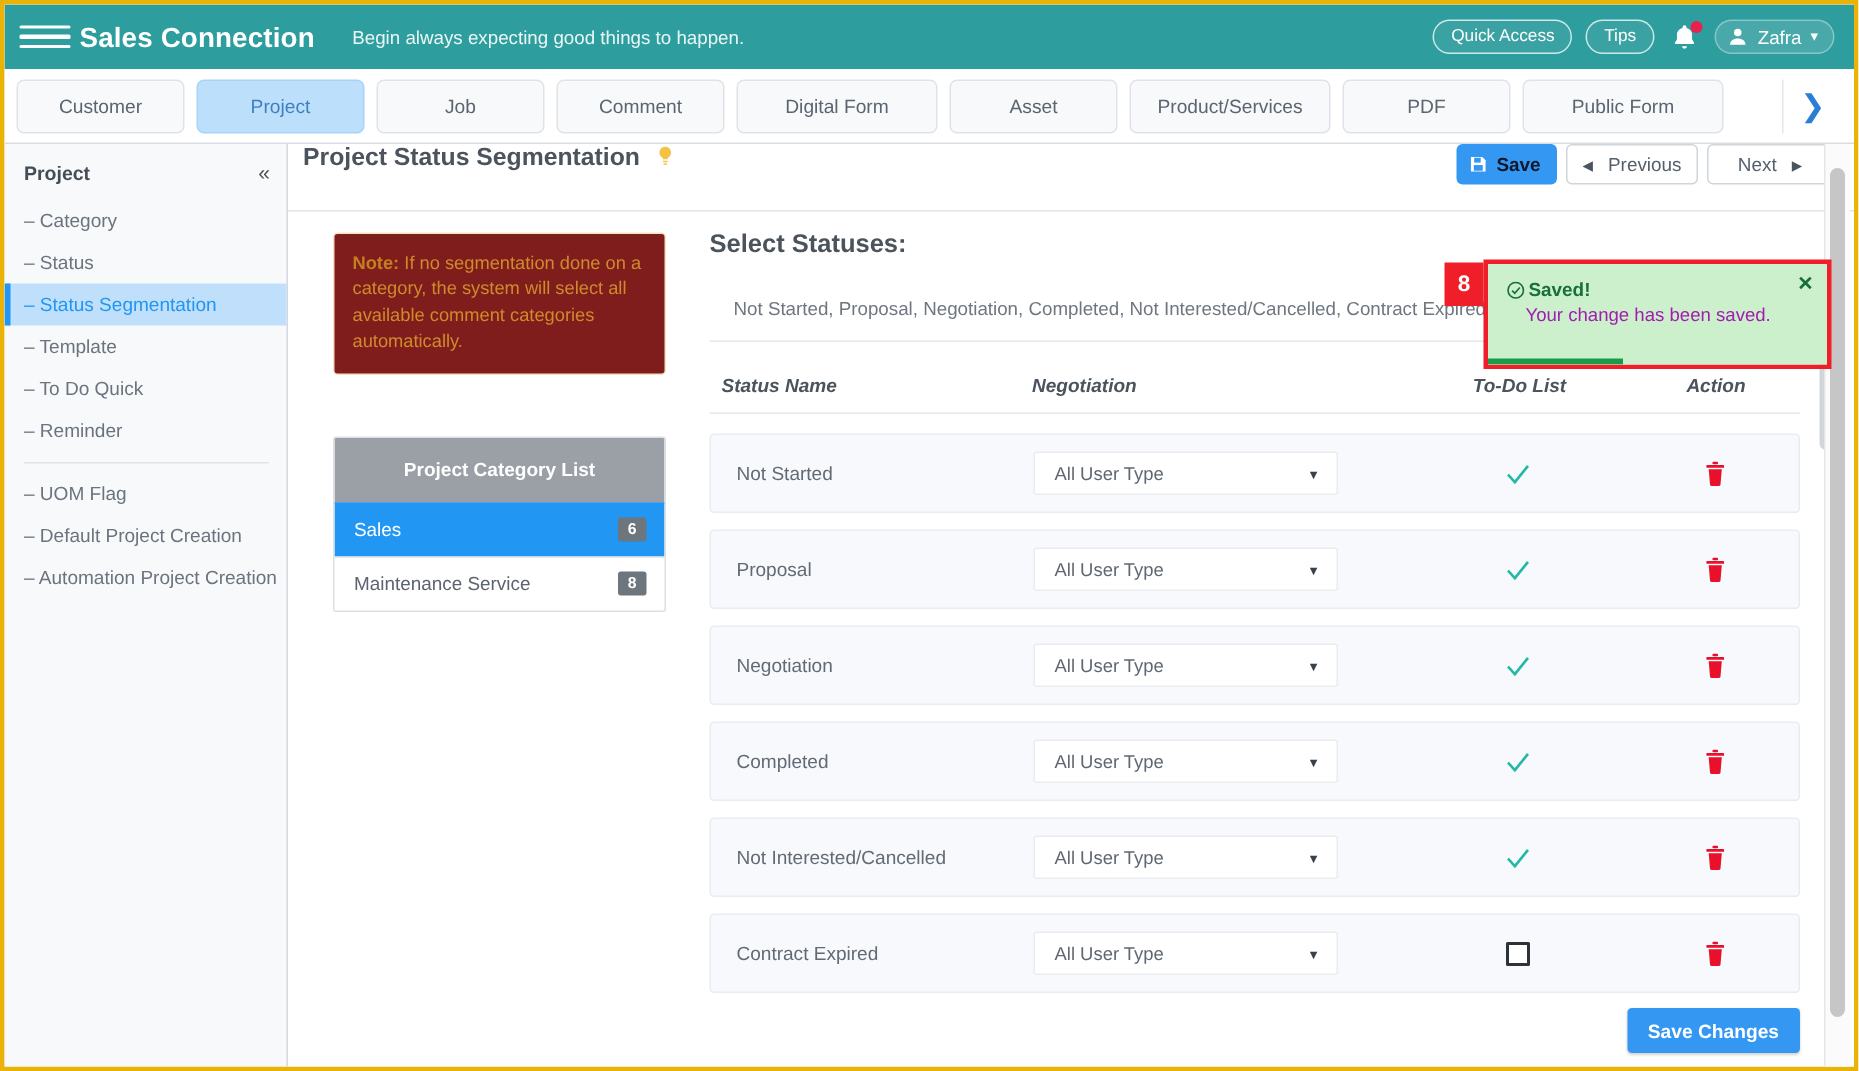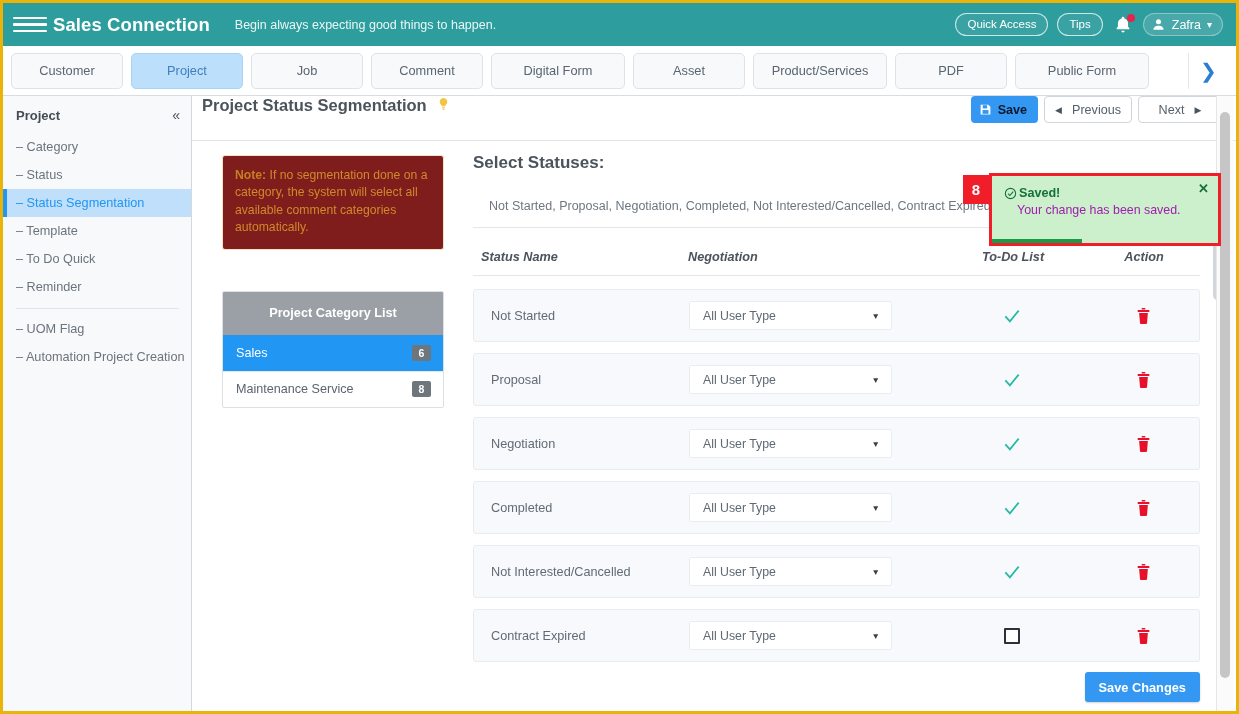--- a/index.html
+++ b/index.html
@@ -389,20 +389,21 @@
       <span class="sb-collapse">«</span>
     </div>
     <div class="sb-item">– Category</div>
     <div class="sb-item">– Status</div>
     <div class="sb-item active">– Status Segmentation</div>
     <div class="sb-item">– Template</div>
     <div class="sb-item">– To Do Quick</div>
     <div class="sb-item">– Reminder</div>
     <div class="sb-sep"></div>
     <div class="sb-item">– UOM Flag</div>
+    <div class="sb-item">– Default Project Creation</div>
     <div class="sb-item">– Automation Project Creation</div>
   </div>
 
   <div class="content">
 
     <div class="page-head">
       <span class="page-title">Project Status Segmentation</span>
       <span class="bulb">
         <svg width="15" height="16" viewBox="0 0 24 24" fill="#f5c343">
           <path d="M12 2.2a6.2 6.2 0 0 1 3.6 11.2c-.7.5-1.1 1.2-1.2 2H9.6c-.1-.8-.5-1.5-1.2-2A6.2 6.2 0 0 1 12 2.2z"></path>

